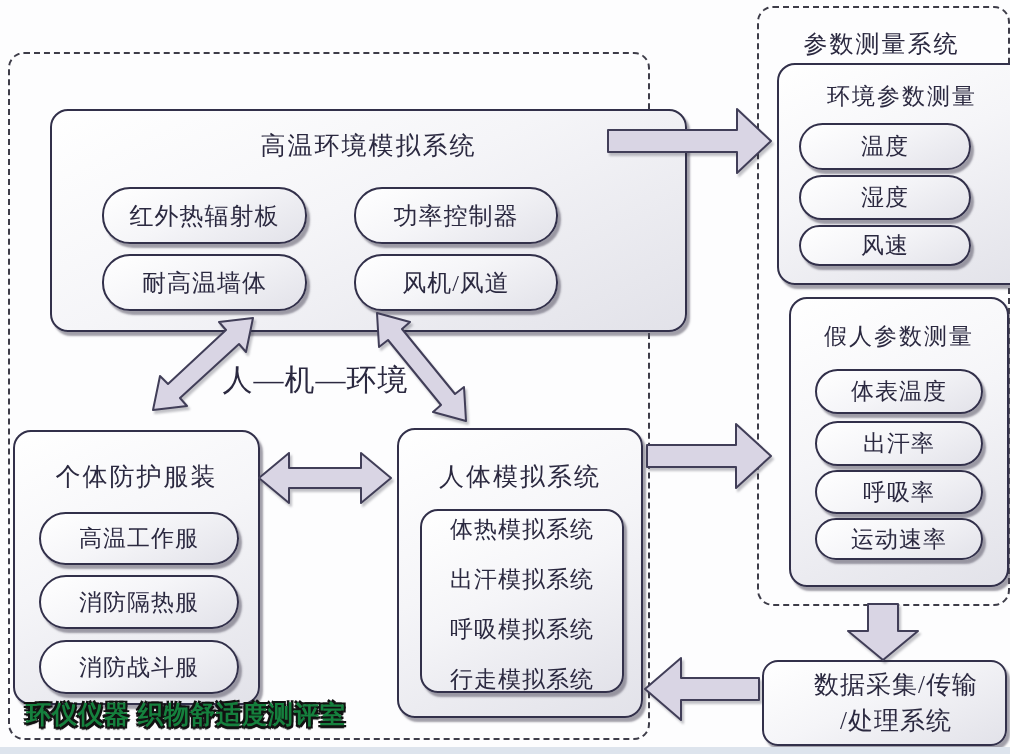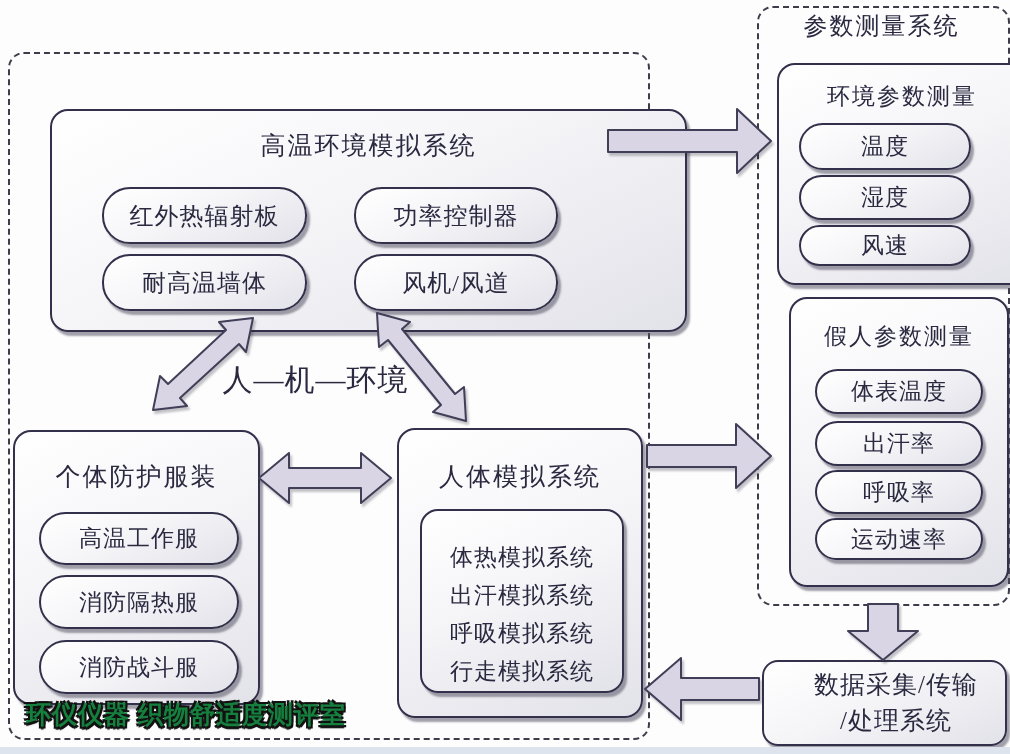--- a/index.html
+++ b/index.html
@@ -44,25 +44,26 @@
     letter-spacing:2px;
     white-space:nowrap;
   }
   .free-label{
     position:absolute;
     text-align:center;
     white-space:nowrap;
   }
   .list-box{
     display:flex;flex-direction:column;
-    align-items:center;justify-content:flex-end;
+    align-items:center;justify-content:flex-start;
     font-size:23px;
     line-height:38px;
     letter-spacing:1px;
     border-radius:18px;
+    gap:12px;
   }
   #arrows{
     position:absolute;left:0;top:0;
     pointer-events:none;
   }
   #arrows polygon{
     fill:#d9d5e4;
     stroke:#413e58;
     stroke-width:2;
     stroke-linejoin:round;
@@ -117,21 +118,21 @@
   <div class="box panel" style="left:397px;top:428px;width:246px;height:290px;">
     <div class="box-title" style="top:30px;">人体模拟系统</div>
     <div class="box list-box" style="left:21px;top:79px;width:204px;height:184px;">
       <div>体热模拟系统</div>
       <div>出汗模拟系统</div>
       <div>呼吸模拟系统</div>
       <div>行走模拟系统</div>
     </div>
   </div>
 
-  <div class="free-label" style="left:757px;top:10px;width:249px;font-size:24px;letter-spacing:2px;">参数测量系统</div>
+  <div class="free-label" style="left:757px;top:28px;width:249px;font-size:24px;letter-spacing:2px;">参数测量系统</div>
 
   <div class="box panel" style="left:777px;top:63px;width:250px;height:222px;">
     <div class="box-title" style="top:16px;font-size:23px;">环境参数测量</div>
     <div class="box pill pill-sm" style="left:20px;top:58px;width:172px;height:47px;">温度</div>
     <div class="box pill pill-sm" style="left:20px;top:110px;width:172px;height:45px;">湿度</div>
     <div class="box pill pill-sm" style="left:20px;top:160px;width:172px;height:41px;">风速</div>
   </div>
 
   <div class="box panel" style="left:773px;top:297px;width:220px;height:290px;margin-left:16px;">
     <div class="box-title" style="top:22px;font-size:23px;">假人参数测量</div>

